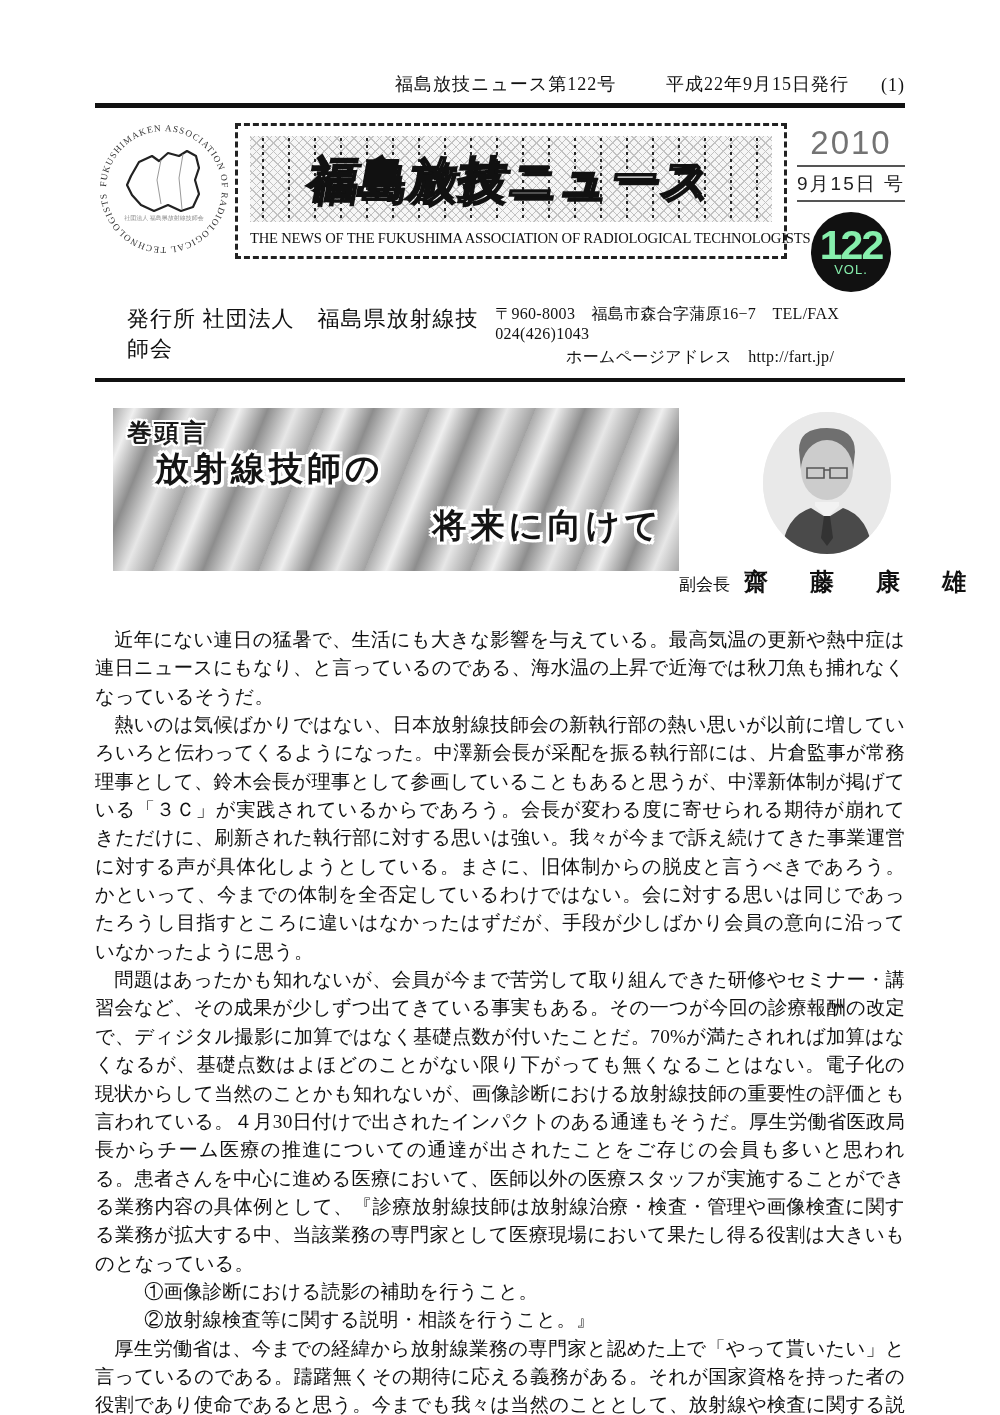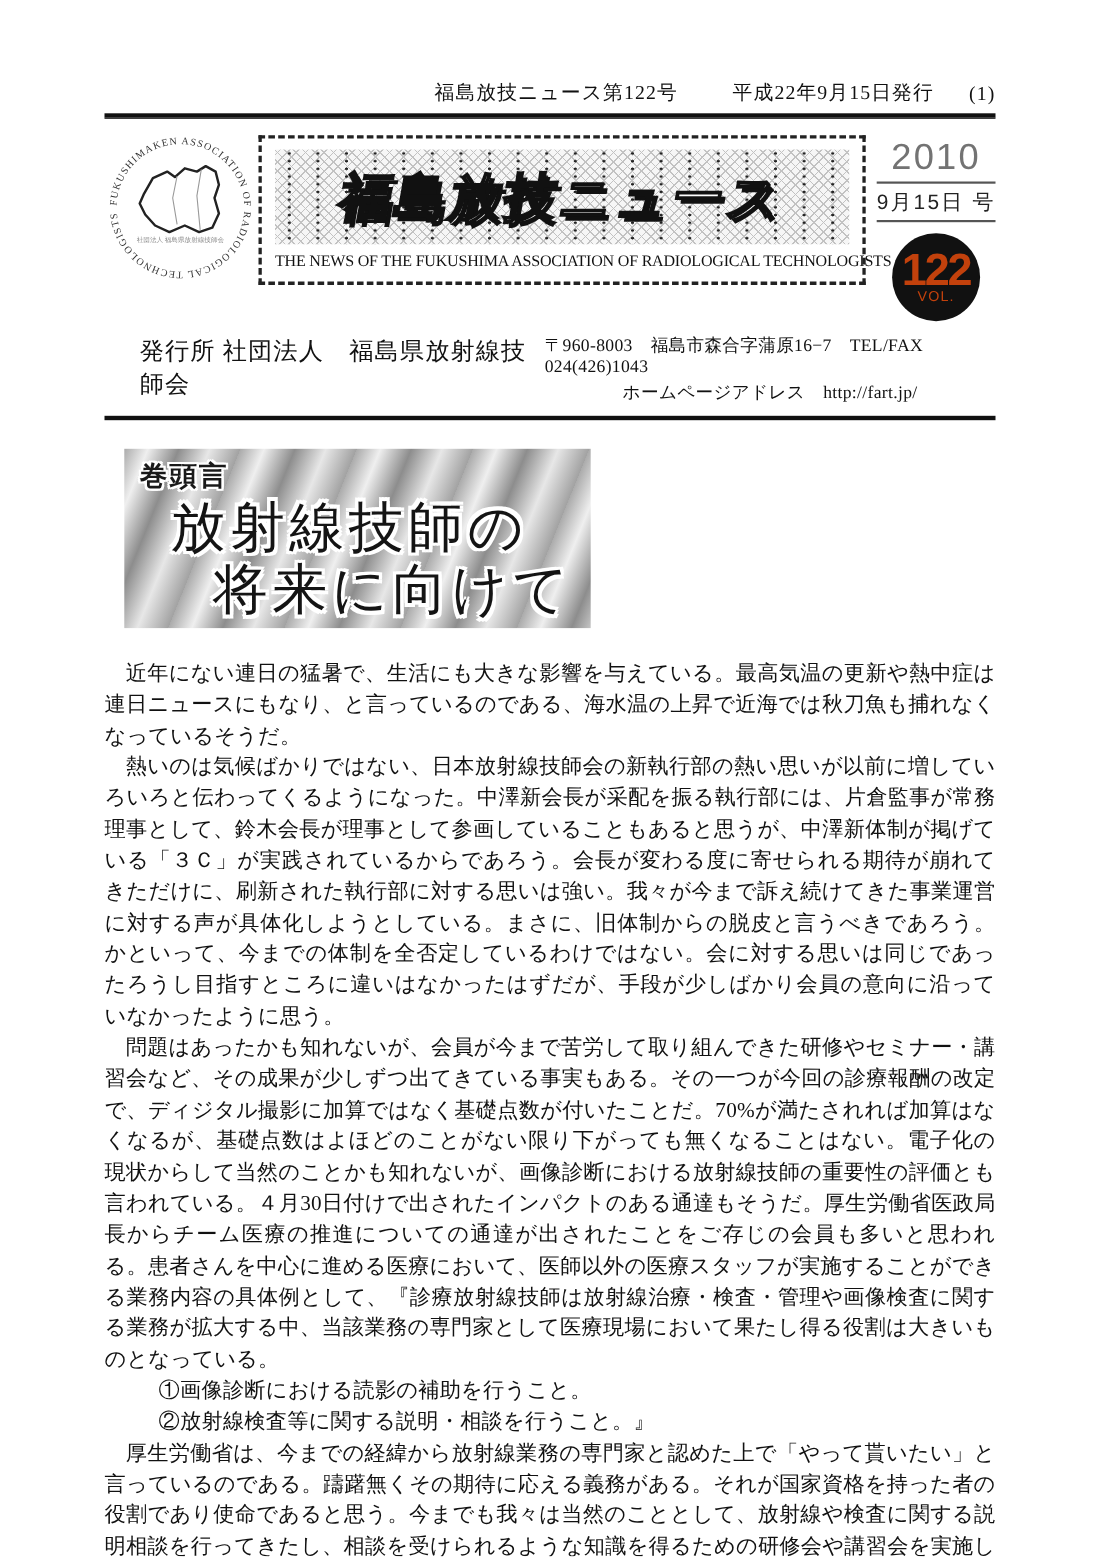--- a/index.html
+++ b/index.html
@@ -65,54 +65,54 @@
   }
   .mast-right { width:118px; margin-left:10px; text-align:center; margin-top:6px;
     font-family:"Liberation Sans","DejaVu Sans",sans-serif; }
   .mast-year { font-size:33px; letter-spacing:2px; color:#737373; }
   .mast-right .thin-rule { border-top:2px solid #555; margin:3px 0 4px 0; }
   .mast-issue-date { font-size:19px; letter-spacing:2px; color:#222; }
   .vol-circle {
     width:80px; height:80px; margin:10px auto 0 auto;
     background:#111; border-radius:50%;
     display:flex; flex-direction:column; align-items:center; justify-content:center;
-    color:#c2410c;
+    color:#86efac;
   }
   .vol-num { font-size:41px; font-weight:900; letter-spacing:-2px; line-height:0.9; }
   .vol-label { font-size:13px; letter-spacing:1px; margin-top:-1px; }
 
   
   .publisher { display:flex; margin-top:12px; align-items:flex-start; }
   .publisher .issuer { font-size:22px; margin-left:32px; letter-spacing:1px; }
   .pub-right { margin-left:auto; text-align:left; font-size:16px; letter-spacing:0.3px; }
   .pub-right .homepage { text-align:center; margin-top:4px; }
   .thick-rule { border-top:4px solid #111; margin-top:10px; }
 
   
   .feature { display:flex; margin-top:26px; }
   .banner {
     position:relative; flex:none;
-    width:424px; height:163px; margin-left:18px;
+    width:566px; height:163px; margin-left:18px;
     background:
       repeating-linear-gradient(112deg,
         #ababab 0px, #efefef 20px, #8d8d8d 46px, #e7e7e7 72px, #a2a2a2 98px);
     overflow:hidden;
   }
   .banner-badge {
     position:absolute; top:8px; left:14px;
     font-size:25px; font-weight:700; color:#1a1a1a;
     text-shadow:-2px -2px 0 #fff, 2px -2px 0 #fff, -2px 2px 0 #fff, 2px 2px 0 #fff,
                 -2px 0 0 #fff, 2px 0 0 #fff, 0 -2px 0 #fff, 0 2px 0 #fff;
     letter-spacing:2px;
   }
   .banner-title { position:absolute; left:0; right:0; }
   .banner-line1 { top:38px; text-align:left; padding-left:42px; }
   .banner-line2 { top:95px; text-align:right; padding-right:16px; }
   .banner-title span {
-    font-size:50px; font-weight:400; color:#141414; letter-spacing:4px;
+    font-size:34px; font-weight:700; color:#141414; letter-spacing:4px;
     text-shadow:-3px -3px 0 #fff, 3px -3px 0 #fff, -3px 3px 0 #fff, 3px 3px 0 #fff,
                 -3px 0 0 #fff, 3px 0 0 #fff, 0 -3px 0 #fff, 0 3px 0 #fff;
     text-align:right;
   }
   .author-col { flex:1; display:flex; flex-direction:column; align-items:center; }
   .portrait {
     width:128px; height:142px; border-radius:50% / 50%;
     overflow:hidden; background:#ececec; margin-top:4px;
   }
   .author-caption { margin-top:12px; white-space:nowrap; }
@@ -189,20 +189,37 @@
     <div class="feature">
       <div class="banner">
         <div class="banner-badge">巻頭言</div>
         <div class="banner-title banner-line1">
           <span>放射線技師の</span>
         </div>
         <div class="banner-title banner-line2">
           <span>将来に向けて</span>
         </div>
       </div>
+      <div class="author-col">
+        <div class="portrait">
+          <svg viewBox="0 0 128 142" width="128" height="142">
+            <rect x="0" y="0" width="128" height="142" fill="#e9e9e9"></rect>
+            <path d="M 36 38 Q 36 16 64 16 Q 92 16 92 40 L 90 58 Q 88 34 64 34 Q 40 34 38 58 Z" fill="#6f6f6f"></path>
+            <ellipse cx="64" cy="58" rx="26" ry="30" fill="#cccccc"></ellipse>
+            <path d="M 44 56 h 17 v 10 h -17 Z M 67 56 h 17 v 10 h -17 Z M 61 58 h 6" fill="none" stroke="#555" stroke-width="1.6"></path>
+            <path d="M 18 142 Q 22 104 48 96 L 64 106 L 80 96 Q 106 104 110 142 Z" fill="#4a4a4a"></path>
+            <path d="M 52 94 L 64 106 L 76 94 L 76 90 L 52 90 Z" fill="#f2f2f2"></path>
+            <path d="M 61 104 L 67 104 L 70 126 L 64 134 L 58 126 Z" fill="#333"></path>
+          </svg>
+        </div>
+        <div class="author-caption">
+          <span class="role">副会長</span>
+          <span class="name">齋　藤　康　雄</span>
+        </div>
+      </div>
     </div>
 
     <div class="article">
         <p class="normal">近年にない連日の猛暑で、生活にも大きな影響を与えている。最高気温の更新や熱中症は連日ニュースにもなり、と言っているのである、海水温の上昇で近海では秋刀魚も捕れなくなっているそうだ。</p>
         <p class="normal">熱いのは気候ばかりではない、日本放射線技師会の新執行部の熱い思いが以前に増していろいろと伝わってくるようになった。中澤新会長が采配を振る執行部には、片倉監事が常務理事として、鈴木会長が理事として参画していることもあると思うが、中澤新体制が掲げている「３Ｃ」が実践されているからであろう。会長が変わる度に寄せられる期待が崩れてきただけに、刷新された執行部に対する思いは強い。我々が今まで訴え続けてきた事業運営に対する声が具体化しようとしている。まさに、旧体制からの脱皮と言うべきであろう。かといって、今までの体制を全否定しているわけではない。会に対する思いは同じであったろうし目指すところに違いはなかったはずだが、手段が少しばかり会員の意向に沿っていなかったように思う。</p>
         <p class="normal">問題はあったかも知れないが、会員が今まで苦労して取り組んできた研修やセミナー・講習会など、その成果が少しずつ出てきている事実もある。その一つが今回の診療報酬の改定で、ディジタル撮影に加算ではなく基礎点数が付いたことだ。70%が満たされれば加算はなくなるが、基礎点数はよほどのことがない限り下がっても無くなることはない。電子化の現状からして当然のことかも知れないが、画像診断における放射線技師の重要性の評価とも言われている。４月30日付けで出されたインパクトのある通達もそうだ。厚生労働省医政局長からチーム医療の推進についての通達が出されたことをご存じの会員も多いと思われる。患者さんを中心に進める医療において、医師以外の医療スタッフが実施することができる業務内容の具体例として、『診療放射線技師は放射線治療・検査・管理や画像検査に関する業務が拡大する中、当該業務の専門家として医療現場において果たし得る役割は大きいものとなっている。</p>
         <p class="list">①画像診断における読影の補助を行うこと。</p>
         <p class="list">②放射線検査等に関する説明・相談を行うこと。』</p>
         <p class="normal">厚生労働省は、今までの経緯から放射線業務の専門家と認めた上で「やって貰いたい」と言っているのである。躊躇無くその期待に応える義務がある。それが国家資格を持った者の役割であり使命であると思う。今までも我々は当然のこととして、放射線や検査に関する説明相談を行ってきたし、相談を受けられるような知識を得るための研修会や講習会を実施しているが、今後は客観的に評価できるような形での実施が求められてくるだろう。読影についても講習会などを通じて習得に励んでいるが、自分の行った撮影や検査には報告書を付けられるくらいの読影能力と施行責任が問われてくるだろう。</p>
       </div>

